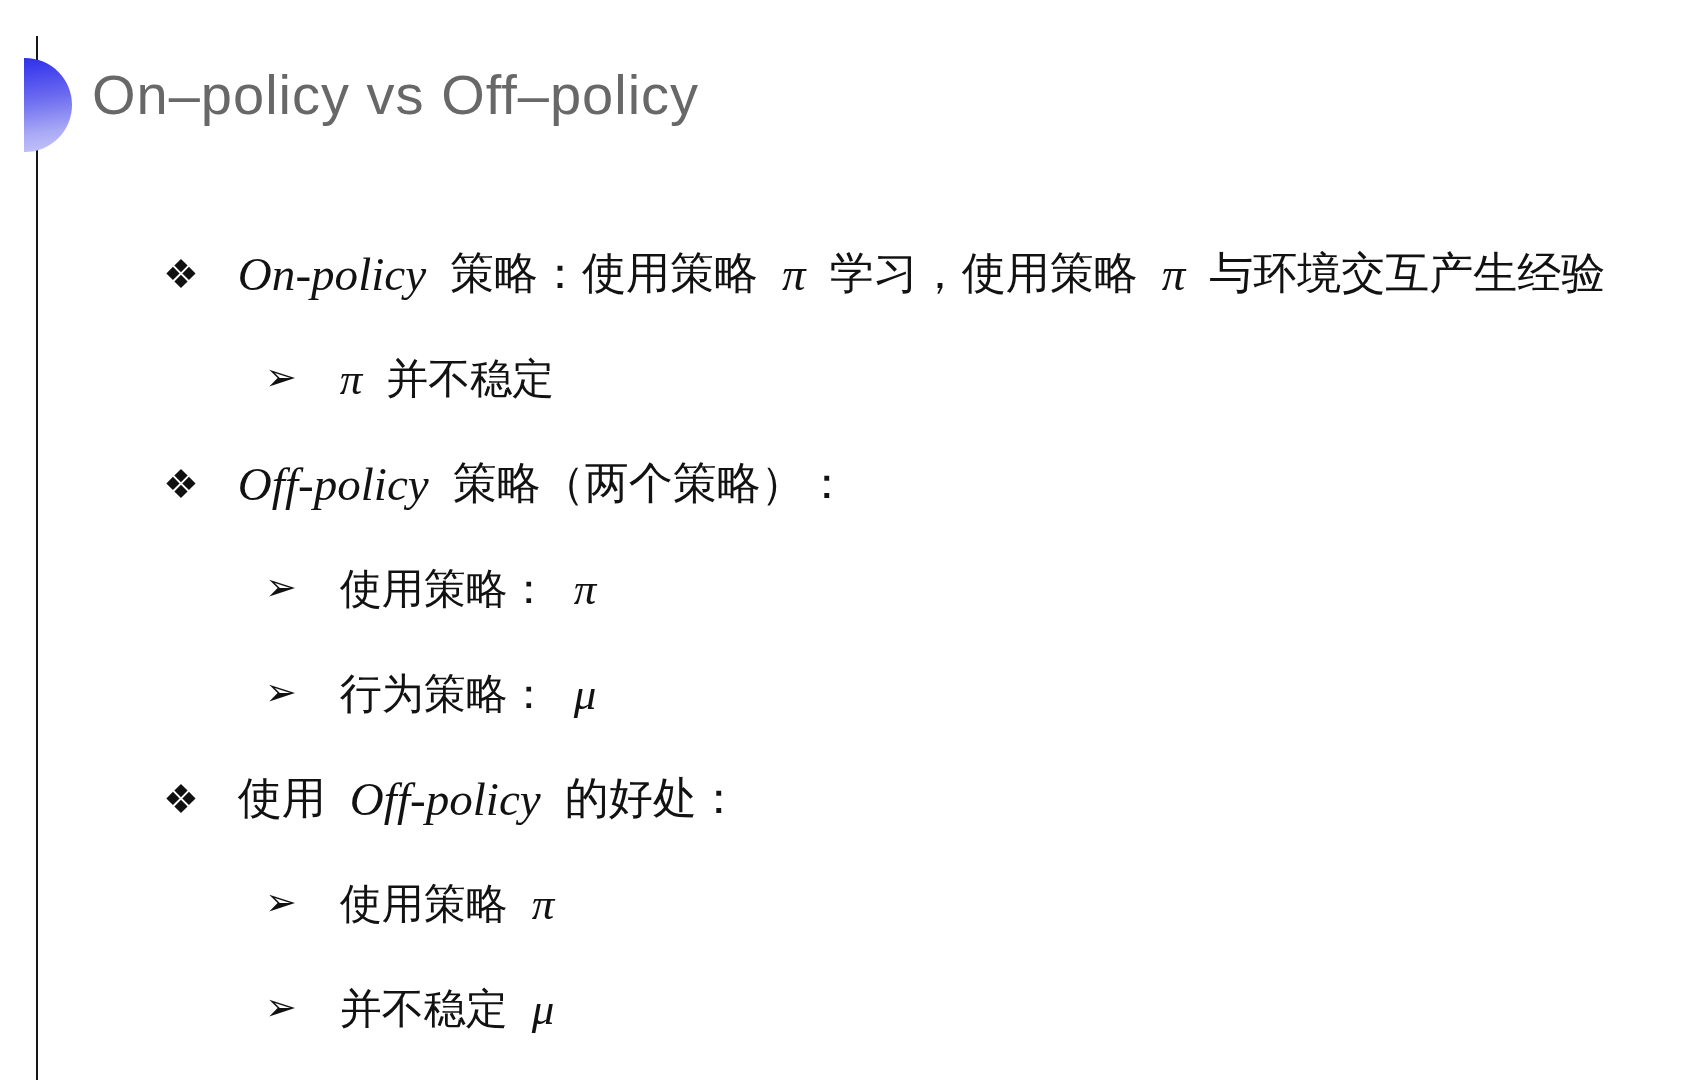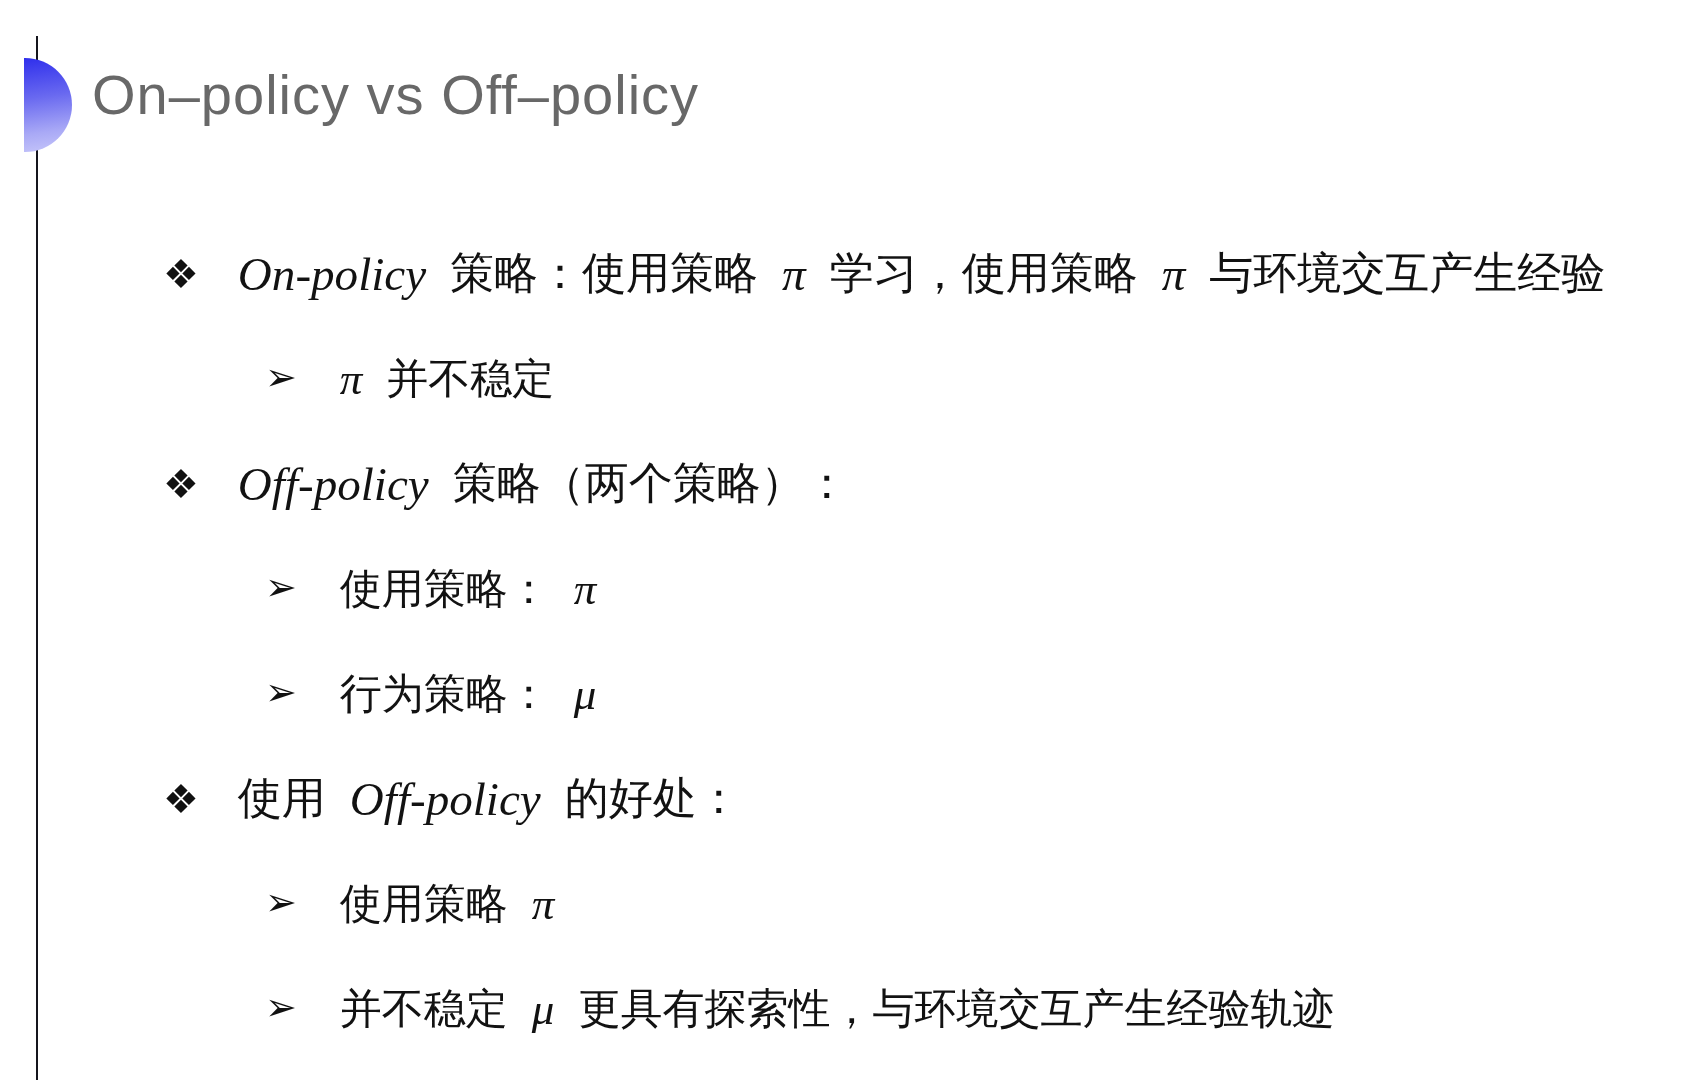--- a/index.html
+++ b/index.html
@@ -118,15 +118,14 @@
     </div>
     <div class="bullet-row level-2">
       <span class="bullet-marker">➢</span>
       <span class="seg-zh">使用策略 </span>
       <span class="seg-en">π</span>
     </div>
     <div class="bullet-row level-2">
       <span class="bullet-marker">➢</span>
       <span class="seg-zh">并不稳定 </span>
       <span class="seg-en">μ</span>
-      <span class="seg-zh"> 更具有探索性，与环境交互产生经验轨迹</span>
     </div>
   </div>
 
 </body></html>

